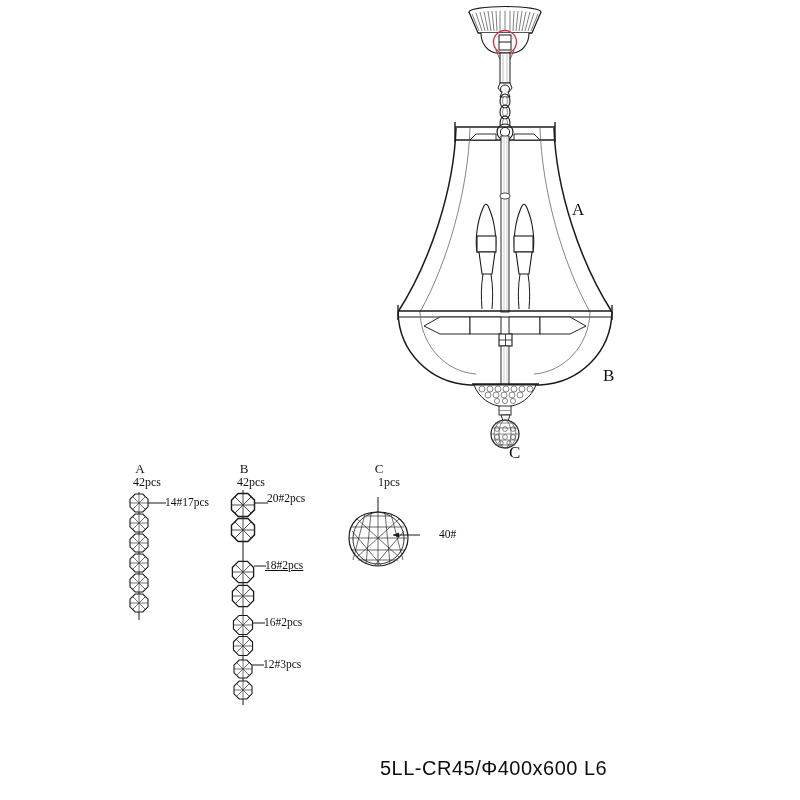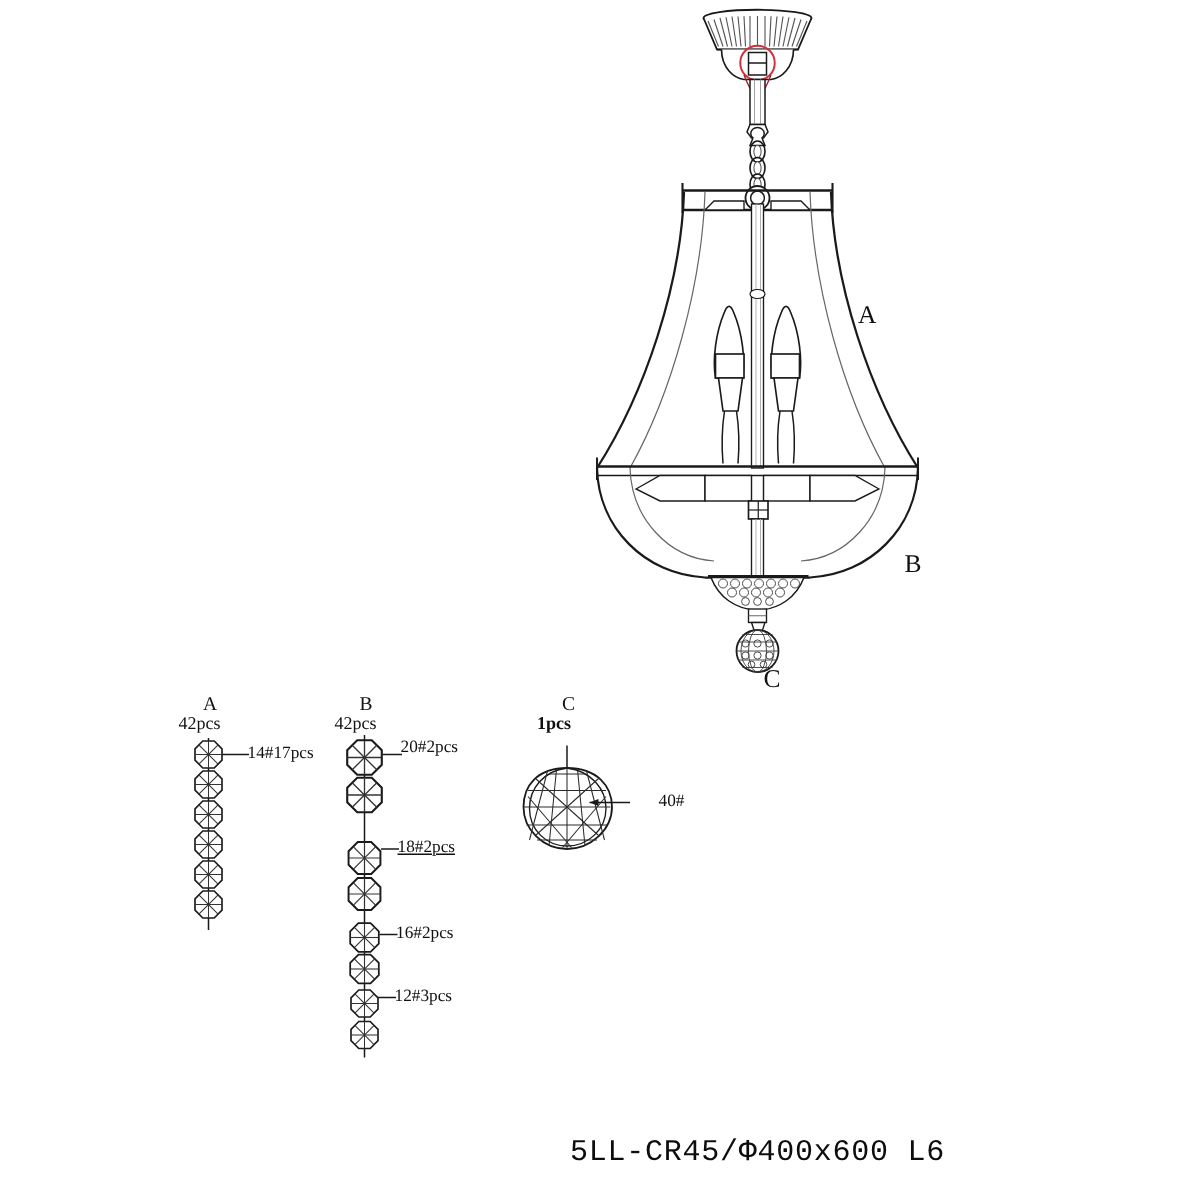--- a/index.html
+++ b/index.html
@@ -3,24 +3,24 @@
 <meta charset="utf-8">
 <style>
   html,body{margin:0;padding:0;background:#ffffff;}
   body{width:800px;height:800px;position:relative;overflow:hidden;
        font-family:"Liberation Serif",serif;color:#1a1a1a;}
   #stage{position:absolute;inset:0;width:800px;height:800px;}
   svg{display:block;}
   .lbl{position:absolute;font-family:"Liberation Serif",serif;color:#111;}
   .big-lbl{font-size:17px;}
   .leg-letter{font-size:13px;text-align:center;}
-  .leg-pcs{font-size:12px;text-align:left;}
+  .leg-pcs{font-size:12px;text-align:right;}
   .tag{font-size:11.5px;white-space:nowrap;}
   .title{position:absolute;left:380px;top:757px;font-size:20px;letter-spacing:.5px;
-         font-family:Liberation Mono, monospace;color:#0d0d0d;white-space:nowrap;}
+         font-family:Liberation Sans, sans-serif;color:#0d0d0d;white-space:nowrap;}
 </style>
 </head>
 <body>
 
 <div id="stage">
 
   <svg width="800" height="800" viewBox="0 0 800 800">
     <defs>
       <g id="octbead">
         <polygon points="-9,-3.8 -3.8,-9 3.8,-9 9,-3.8 9,3.8 3.8,9 -3.8,9 -9,3.8" fill="#fff" stroke="#1a1a1a" stroke-width="1.1"></polygon>
@@ -265,17 +265,17 @@
   <div class="lbl tag" style="left:165px;top:496px;text-align:right;">14#17pcs</div>
 
   <div class="lbl leg-letter" style="left:233px;top:461px;width:22px;">B</div>
   <div class="lbl leg-pcs" style="left:223px;top:475px;width:42px;">42pcs</div>
   <div class="lbl tag" style="left:267px;top:492px;font-family:Liberation Serif, serif;">20#2pcs</div>
   <div class="lbl tag" style="left:265px;top:559px;text-decoration:underline;">18#2pcs</div>
   <div class="lbl tag" style="left:264px;top:616px;">16#2pcs</div>
   <div class="lbl tag" style="left:263px;top:658px;">12#3pcs</div>
 
   <div class="lbl leg-letter" style="left:368px;top:461px;width:22px;">C</div>
-  <div class="lbl leg-pcs" style="left:358px;top:475px;width:42px;font-weight:bold;">1pcs</div>
+  <div class="lbl leg-pcs" style="left:358px;top:475px;width:42px;">1pcs</div>
   <div class="lbl tag" style="left:423px;top:528px;margin-left:16px;">40#</div>
 
   <div class="title">5LL-CR45/Φ400x600  L6</div>
 </div>
 
 </body></html>

